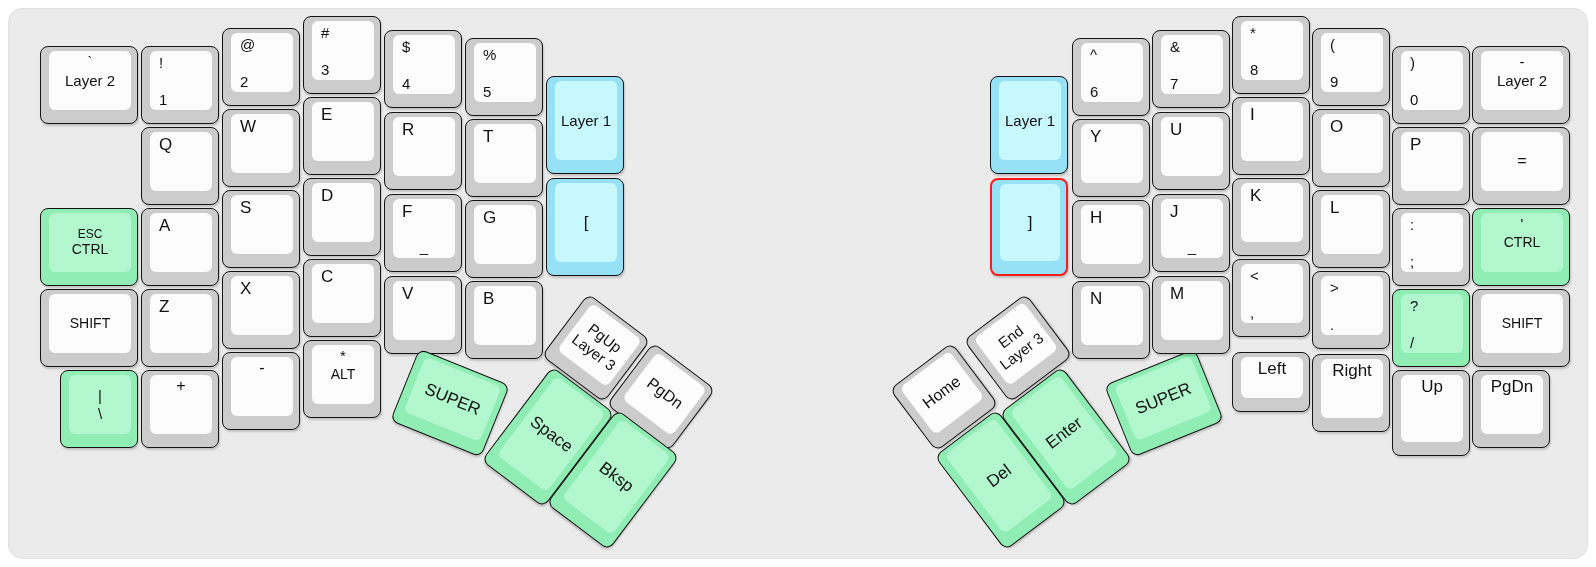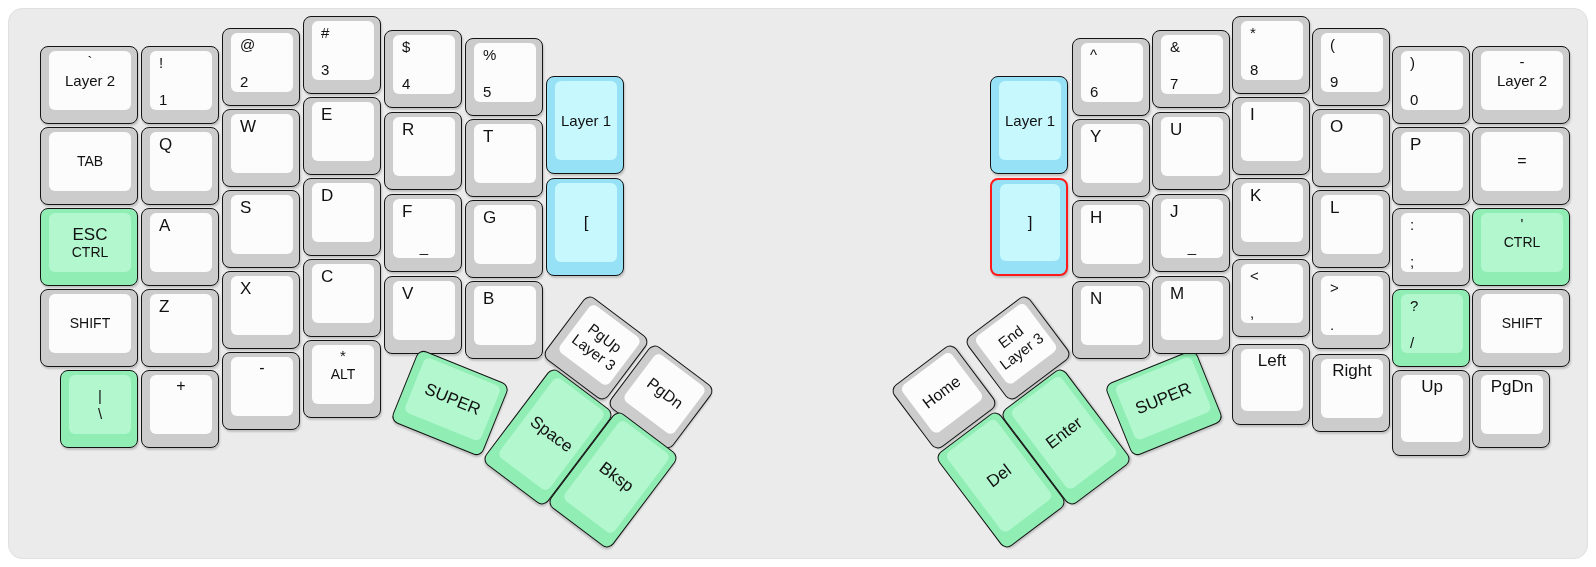--- a/index.html
+++ b/index.html
@@ -52,31 +52,24 @@
 <div class="panel"></div>
 <div class="board">
     <div class="key white" style="left: 40px; top: 46px; width: 98px; height: 78px;">
       <div class="cap">
         <div class="leg-cbox">
           <span class="leg" style="font-size: 15px;">Layer 2</span>
         </div>
         <span class="leg leg-tc" style="font-size: 15px;">`</span>
       </div>
     </div>
-    <div class="key white" style="left: 40px; top: 127px; width: 98px; height: 78px;">
-      <div class="cap">
-        <div class="leg-cbox">
-          <span class="leg" style="font-size: 14px;">TAB</span>
-        </div>
-      </div>
-    </div>
     <div class="key green" style="left: 40px; top: 208px; width: 98px; height: 78px;">
       <div class="cap">
         <div class="leg-cbox">
-          <span class="leg" style="font-size: 17px; text-align: center;">ESC</span>
+          <span class="leg" style="font-size: 12px; text-align: center;">ESC</span>
           <span class="leg" style="font-size: 14px;">CTRL</span>
         </div>
       </div>
     </div>
     <div class="key white" style="left: 40px; top: 289px; width: 98px; height: 78px;">
       <div class="cap">
         <div class="leg-cbox">
           <span class="leg" style="font-size: 14px;">SHIFT</span>
         </div>
       </div>
@@ -405,21 +398,21 @@
         <span class="leg leg-tl" style="font-size: 17px;">K</span>
       </div>
     </div>
     <div class="key white" style="left: 1232px; top: 259px; width: 78px; height: 78px;">
       <div class="cap">
         <div class="leg-cbox"></div>
         <span class="leg leg-tl" style="font-size: 15px;">&lt;</span>
         <span class="leg leg-tl2" style="font-size: 15px;">,</span>
       </div>
     </div>
-    <div class="key white" style="left: 1232px; top: 344px; width: 78px; height: 81px;">
+    <div class="key white" style="left: 1232px; top: 352px; width: 78px; height: 60px;">
       <div class="cap">
         <div class="leg-cbox"></div>
         <span class="leg leg-tc" style="font-size: 17px;">Left</span>
       </div>
     </div>
     <div class="key white" style="left: 1312px; top: 28px; width: 78px; height: 78px;">
       <div class="cap">
         <div class="leg-cbox"></div>
         <span class="leg leg-tl" style="font-size: 15px;">(</span>
         <span class="leg leg-tl2" style="font-size: 15px;">9</span>

